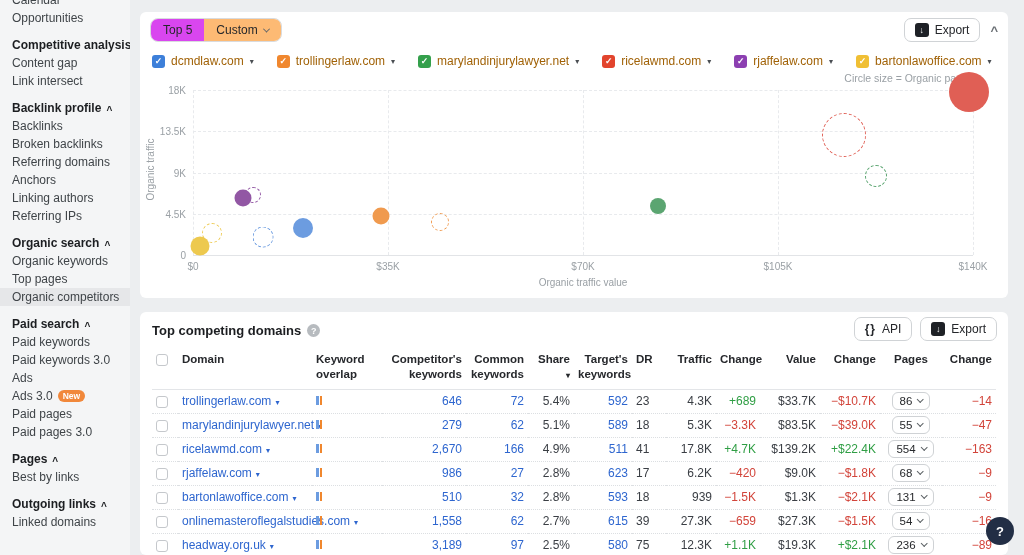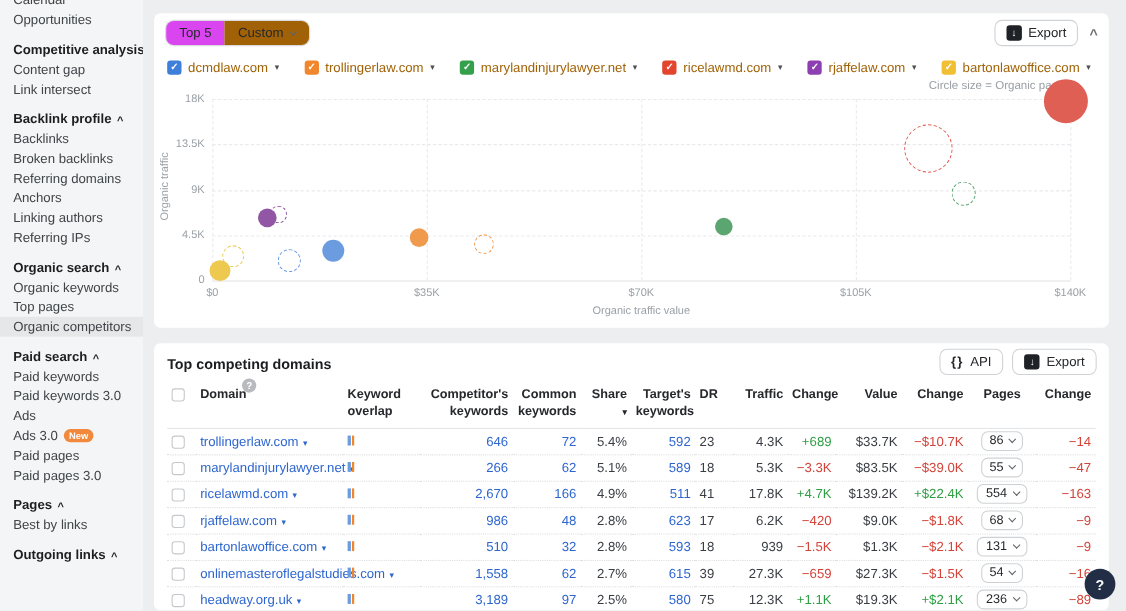--- a/index.html
+++ b/index.html
@@ -17,21 +17,21 @@
   .nav-header .sec-caret { font-size:10px; color:#1c1e21; transform:translateY(2px); }
   .badge-new { background:#f1883b; color:#fff; font-size:8.5px; font-weight:bold; padding:1.5px 5px; border-radius:8px; margin-left:5px; line-height:1; }
 
   
   .card { position:absolute; left:140px; width:868px; background:#fff; border-radius:6px; }
   .chart-card { top:12px; height:286px; }
   .table-card { top:312px; height:243px; overflow:hidden; }
 
   
   .seg-group { position:absolute; left:10px; top:6px; height:24px; display:flex; border:1px solid #d9dbde; border-radius:8px; overflow:hidden; background:#fff; }
-  .seg { display:flex; align-items:center; gap:6px; padding:0 12px; font-size:12px; color:#26282b; border:none; background:#a16207; cursor:pointer; font-family:inherit; }
+  .seg { display:flex; align-items:center; gap:6px; padding:0 12px; font-size:12px; color:#26282b; border:none; background:#fdba74; cursor:pointer; font-family:inherit; }
   .seg.active { background:#d946ef; }
   .chev { width:5px; height:5px; border-right:1.4px solid #5f6468; border-bottom:1.4px solid #5f6468; transform:rotate(45deg) translate(-1px,-1px); display:inline-block; }
   .toolbar-right { position:absolute; right:10px; top:6px; display:flex; align-items:center; gap:10px; }
   .btn { display:flex; align-items:center; gap:6px; height:24px; padding:0 10px; background:#fff; border:1px solid #d0d3d6; border-radius:7px; font-size:12px; color:#24262a; cursor:pointer; font-family:inherit; }
   .export-ic { width:14px; height:14px; background:#1e2126; border-radius:3px; color:#fff; font-size:9px; display:flex; align-items:center; justify-content:center; line-height:1; }
   .api-ic { font-weight:bold; font-size:12px; color:#24262a; letter-spacing:1px; }
   .collapse-ic { color:#6b7075; font-size:13px; font-weight:bold; cursor:pointer; }
 
   
   .filter-row { position:absolute; left:12px; top:42px; display:flex; align-items:center; gap:23px; }
@@ -48,21 +48,21 @@
   .x-tick { position:absolute; top:100%; margin-top:6px; transform:translateX(-50%); font-size:10px; color:#9aa0a5; }
   .y-tick { position:absolute; right:100%; margin-right:7px; transform:translateY(-50%); font-size:10px; color:#9aa0a5; }
   .chart-title { position:absolute; left:53px; width:780px; top:60px; text-align:right; font-size:10.5px; color:#9aa0a5; }
   .x-label { position:absolute; left:53px; width:780px; top:265px; text-align:center; font-size:10px; color:#9aa0a5; }
   .y-label { position:absolute; left:-60px; top:152px; width:140px; text-align:center; transform:rotate(-90deg); font-size:10px; color:#9aa0a5; }
   .bubble { position:absolute; border-radius:50%; transform:translate(-50%,-50%); }
   .bubble.dashed { background:transparent !important; border-width:1px; border-style:dashed; }
 
   
   .tc-head { position:relative; height:34px; }
-  .tc-title { position:absolute; left:12px; top:11px; font-size:13px; font-weight:bold; color:#1b1d20; display:flex; align-items:center; gap:6px;flex-direction:column; }
+  .tc-title { position:absolute; left:12px; top:11px; font-size:13px; font-weight:bold; color:#1b1d20; display:flex; align-items:center; gap:6px; }
   .help-ic { width:13px; height:13px; border-radius:50%; background:#b7bbbf; color:#fff; font-size:9px; font-weight:bold; display:inline-flex; align-items:center; justify-content:center; }
   .tc-actions { position:absolute; right:11px; top:5px; display:flex; gap:8px; }
 
   table { width:844px; margin:0 12px; border-collapse:collapse; table-layout:fixed; }
   th { font-size:11.5px; font-weight:bold; color:#26282c; padding:6px 4px 7px 4px; vertical-align:top; line-height:1.3; border-bottom:1px solid #e3e5e8; }
   td { font-size:12px; color:#3a3e44; padding:0 4px; height:24px; border-bottom:1px dotted #dcdfe2; }
   .al-l { text-align:left; } .al-r { text-align:right; } .al-c { text-align:center; }
   .cb { width:12px; height:12px; border:1px solid #c5c8cc; border-radius:3px; background:#fff; display:inline-block; vertical-align:middle; cursor:pointer; }
   a.lnk { color:#2e66cf; text-decoration:none; cursor:pointer; }
   .domain-caret { font-size:8px; color:#2e66cf; margin-left:4px; }
@@ -158,20 +158,23 @@
         <div class="nav-row nav-header">
           <span>Pages</span>
           <span class="sec-caret">^</span>
         </div>
         <div class="nav-row nav-item">
           <span>Best by links</span>
         </div>
         <div class="nav-row nav-header">
           <span>Outgoing links</span>
           <span class="sec-caret">^</span>
+        </div>
+        <div class="nav-row nav-item">
+          <span>Linked domains</span>
         </div>
       </nav>
   </aside>
 
   <section class="card chart-card">
     <div class="seg-group">
       <button class="seg active">Top 5</button>
       <button class="seg">
         <span>Custom</span>
         <span class="chev"></span>
@@ -332,21 +335,21 @@
               </span></td>
             <td class="al-r neg">−14</td>
           </tr>
           <tr>
             <td class="al-l"><span class="cb"></span></td>
             <td class="al-l"><a class="lnk">marylandinjurylawyer.net</a><span class="domain-caret">▾</span></td>
             <td class="al-l"><span class="minibar">
                 <i style="background:#6c9ce0"></i>
                 <i style="background:#f0872e"></i>
               </span></td>
-            <td class="al-r"><a class="lnk">266</a></td>
+            <td class="al-r"><a class="lnk">279</a></td>
             <td class="al-r"><a class="lnk">62</a></td>
             <td class="al-r">5.1%</td>
             <td class="al-r"><a class="lnk">589</a></td>
             <td class="al-l">18</td>
             <td class="al-r">5.3K</td>
             <td class="al-r neg">−3.3K</td>
             <td class="al-r">$83.5K</td>
             <td class="al-r neg">−$39.0K</td>
             <td class="al-c"><span class="pill">
                 <span>55</span>
@@ -377,21 +380,21 @@
             <td class="al-r neg">−163</td>
           </tr>
           <tr>
             <td class="al-l"><span class="cb"></span></td>
             <td class="al-l"><a class="lnk">rjaffelaw.com</a><span class="domain-caret">▾</span></td>
             <td class="al-l"><span class="minibar">
                 <i style="background:#6c9ce0"></i>
                 <i style="background:#f0872e"></i>
               </span></td>
             <td class="al-r"><a class="lnk">986</a></td>
-            <td class="al-r"><a class="lnk">48</a></td>
+            <td class="al-r"><a class="lnk">27</a></td>
             <td class="al-r">2.8%</td>
             <td class="al-r"><a class="lnk">623</a></td>
             <td class="al-l">17</td>
             <td class="al-r">6.2K</td>
             <td class="al-r neg">−420</td>
             <td class="al-r">$9.0K</td>
             <td class="al-r neg">−$1.8K</td>
             <td class="al-c"><span class="pill">
                 <span>68</span>
                 <span class="chev"></span>

